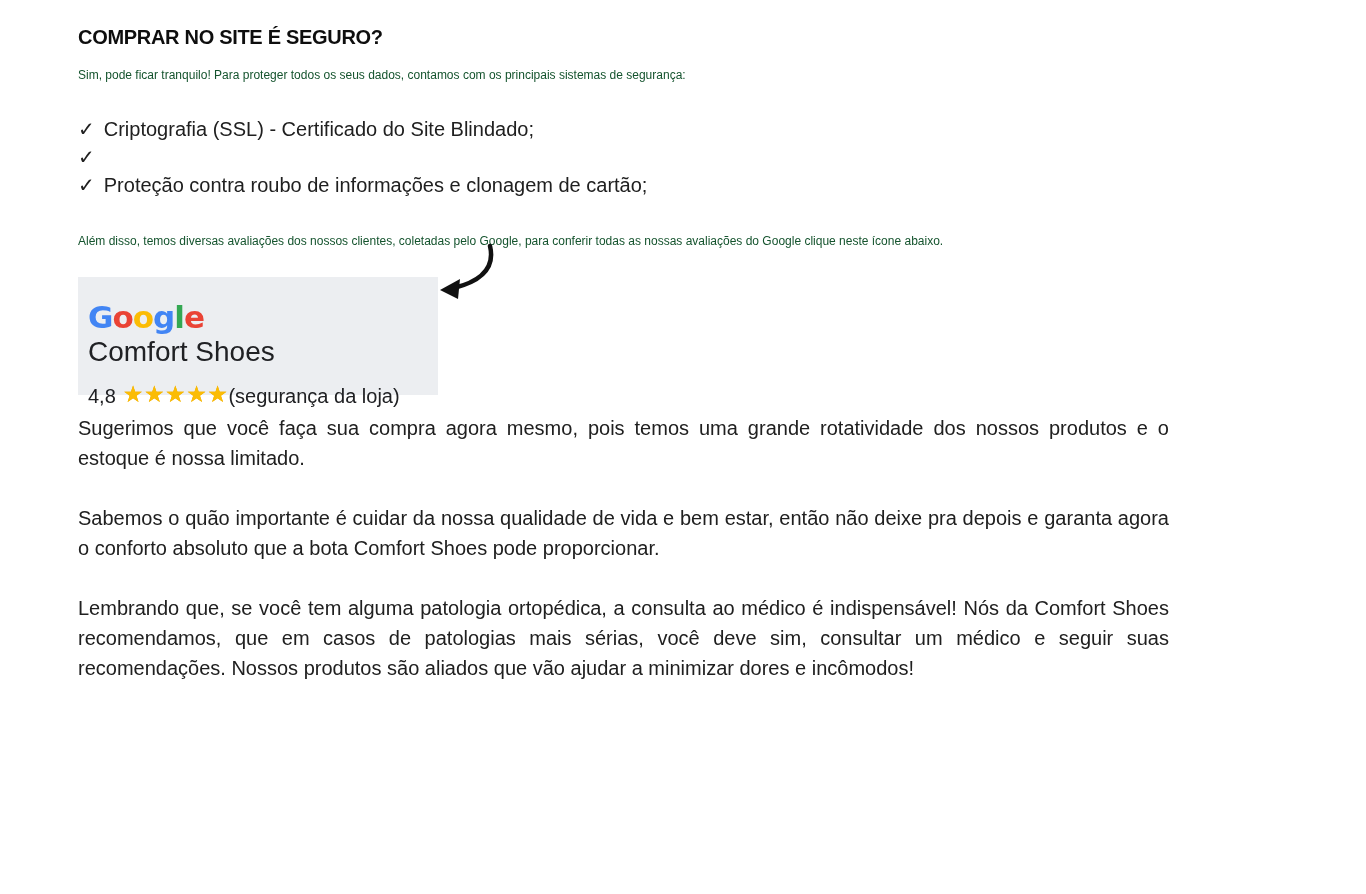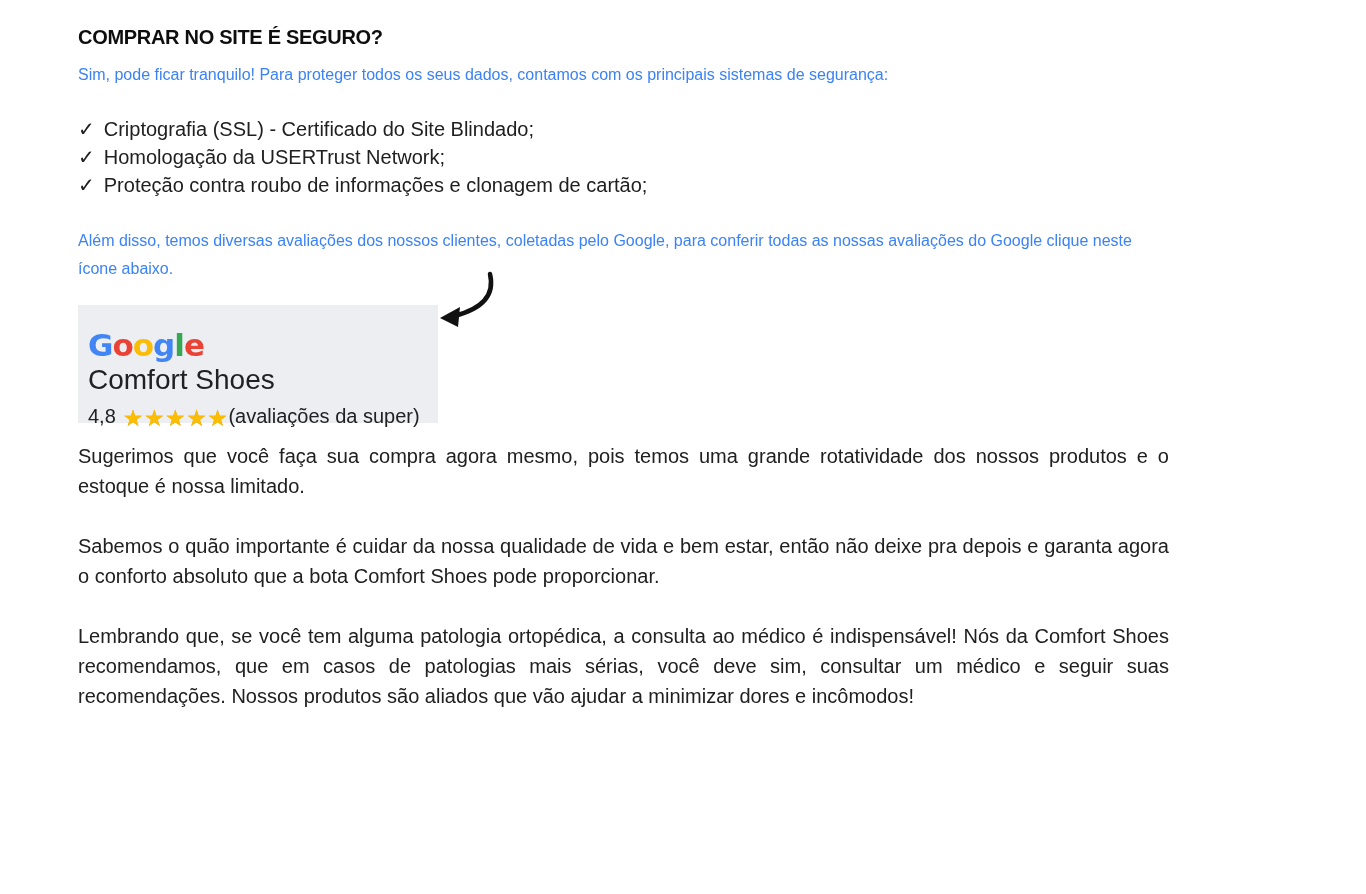--- a/index.html
+++ b/index.html
@@ -17,23 +17,23 @@
     width: 1324px;
   }
   .section-heading {
     font-size: 20px;
     font-weight: 700;
     letter-spacing: -0.3px;
     color: #0e0e0e;
     margin: 0;
   }
   .body-text {
-    font-size: 16px;
+    font-size: 12px;
     line-height: 28px;
-    color: #3b82f6;
+    color: #14532d;
     margin: 0;
   }
   .intro { margin-top: 12px; }
   .checklist { margin-top: 26px; }
   .check-row {
     font-size: 20px;
     line-height: 28px;
     color: #202020;
     display: flex;
     align-items: baseline;
@@ -60,24 +60,24 @@
     font-family: "DejaVu Sans", sans-serif;
   }
   .store-name {
     font-size: 28px;
     line-height: 28px;
     color: #202124;
     margin-top: 3px;
   }
   .rating-line {
     display: flex;
-    align-items: flex-end;
+    align-items: flex-start;
     font-size: 20px;
     color: #202124;
-    margin-top: 8px;
+    margin-top: 16px;
     line-height: 28px;
   }
   .rating-value { margin-right: 7px; }
   .stars {
     font-size: 23px;
     letter-spacing: 0.5px;
     line-height: 24px;
     text-shadow: 0 0 0.5px #e8a400;
   }
   .arrow-svg {
@@ -122,40 +122,39 @@
 
   <p class="body-text intro">Sim, pode ficar tranquilo! Para proteger todos os seus dados, contamos com os principais sistemas de segurança:</p>
 
   <div class="checklist">
     <div class="check-row">
       <span class="check-glyph">✓</span>
       <span>Criptografia (SSL) - Certificado do Site Blindado;</span>
     </div>
     <div class="check-row">
       <span class="check-glyph">✓</span>
-      <span>Homologação da USERTrust Network;</span>
     </div>
     <div class="check-row">
       <span class="check-glyph">✓</span>
       <span>Proteção contra roubo de informações e clonagem de cartão;</span>
     </div>
   </div>
 
   <p class="body-text reviews-note">Além disso, temos diversas avaliações dos nossos clientes, coletadas pelo Google,  para conferir todas as nossas avaliações do Google clique neste ícone abaixo.</p>
 
   <div class="badge-wrap">
     <div class="google-card" style="background-color: rgb(236, 238, 241);">
       <div class="google-logo">
         <span style="color: rgb(66, 133, 244);">G</span><span style="color: rgb(234, 67, 53);">o</span><span style="color: rgb(251, 188, 5);">o</span><span style="color: rgb(66, 133, 244);">g</span><span style="color: rgb(52, 168, 83);">l</span><span style="color: rgb(234, 67, 53);">e</span>
       </div>
       <div class="store-name">Comfort Shoes</div>
       <div class="rating-line">
         <span class="rating-value">4,8</span>
         <span class="stars" style="color: rgb(251, 188, 5);">★★★★★</span>
-        <span>(avaliações da super)</span>
+        <span>(segurança da loja)</span>
       </div>
     </div>
     <svg class="arrow-svg" viewBox="0 0 72 68" aria-hidden="true">
       <path d="M 56 3 C 61 24 48 38 20 45" fill="none" stroke="#111111" stroke-width="4.5" stroke-linecap="round"></path>
       <polygon points="6,47 26,36 24,56" fill="#111111"></polygon>
     </svg>
   </div>
 
 
   <div class="notice-paragraphs">

